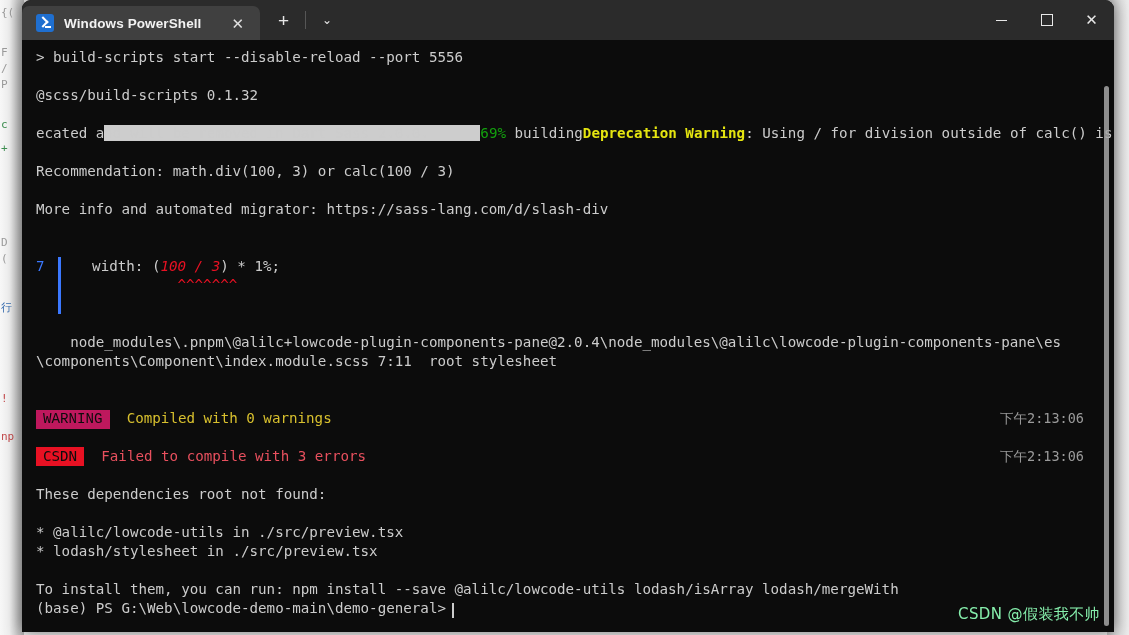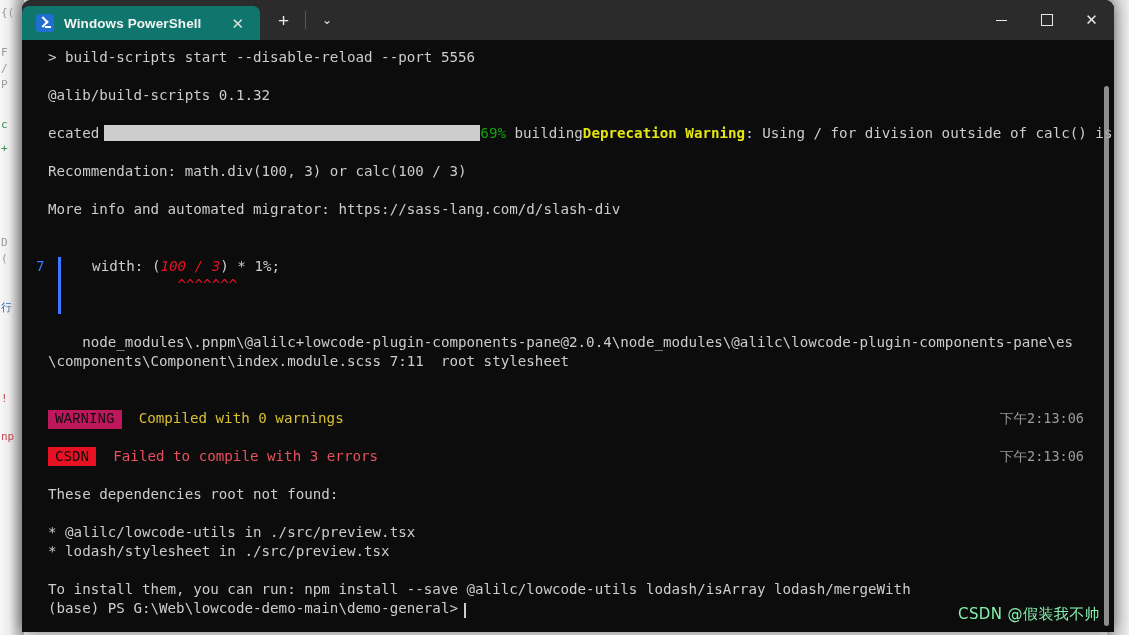--- a/index.html
+++ b/index.html
@@ -86,21 +86,21 @@
   }
   .tab {
     position: relative;
     display: flex;
     align-items: center;
     gap: 10px;
     height: 34px;
     margin-top: 6px;
     padding: 0 12px 0 14px;
     min-width: 212px;
-    background: #0f766e;
+    background: #404040;
     border-radius: 7px 7px 0 0;
     color: #f0f0f0;
   }
   .tab-icon {
     width: 18px;
     height: 18px;
     background: #1f6fd0;
     border-radius: 3px;
     position: relative;
     flex: 0 0 auto;
@@ -206,21 +206,20 @@
     font-size: 14.2px;
     line-height: 19px;
     color: #cccccc;
     box-sizing: border-box;
     overflow: hidden;
   }
   .line {
     white-space: pre;
     height: 19px;
     position: relative;
-    margin-left: 12px;
   }
   .line.blank { height: 19px; }
   .w { color: #cccccc; }
   .green { color: #13a10e; }
   .yellow-b { color: #e5e510; font-weight: bold; }
   .red { color: #e81123; font-style: italic; }
 
   
   .progress-line {
     position: relative;
@@ -368,21 +367,21 @@
         <div class="wc wc-min"></div>
         <div class="wc wc-max"></div>
         <div class="wc wc-close">✕</div>
       </div>
     </div>
 
     <div class="terminal">
 
       <div class="line w">&gt; build-scripts start --disable-reload --port 5556</div>
       <div class="line blank"></div>
-      <div class="line w">@alib/build-scripts 0.1.32</div>
+      <div class="line w">@scss/build-scripts 0.1.32</div>
 
       <div class="progress-line">
         <span class="progress-bar">
           <span class="progress-fill" id="pfill" style="width: 69%;"></span>
         </span><span class="progress-rest"><span class="green">69%</span><span class="w"> building</span><span class="yellow-b">Deprecation Warning</span><span class="w">: Using / for division outside of calc() is depr</span></span>
       </div>
 
       <div class="line w">ecated and will be removed in Dart Sass 2.0.0.</div>
       <div class="line blank"></div>
       <div class="line w">Recommendation: math.div(100, 3) or calc(100 / 3)</div>

